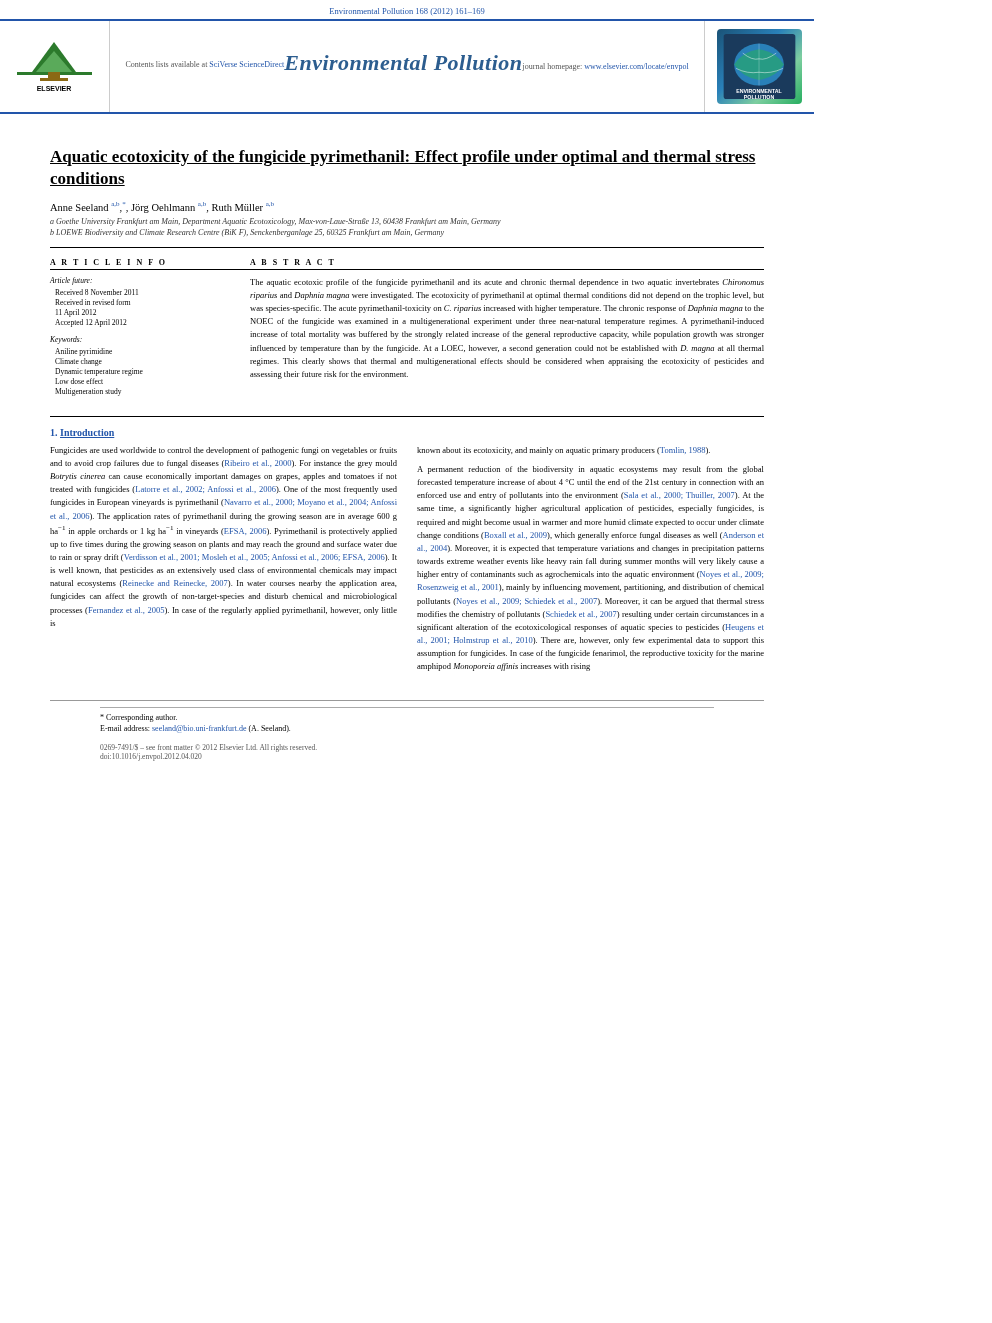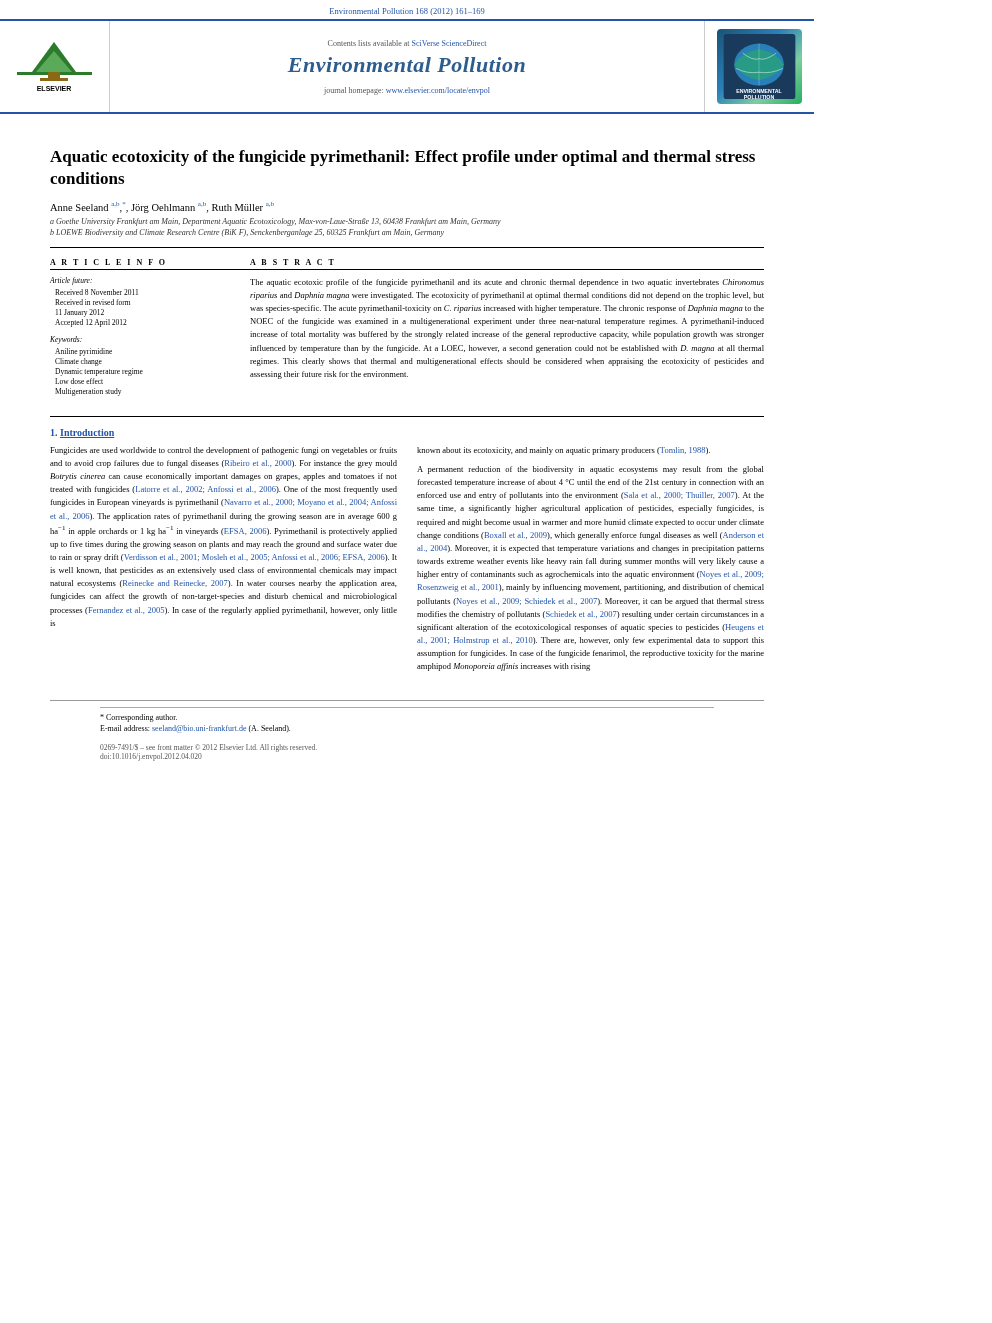--- a/index.html
+++ b/index.html
@@ -44,21 +44,21 @@
       padding: 8px;
     }
 
     .elsevier-logo {
       text-align: center;
     }
 
     .header-center {
       flex: 1;
       display: flex;
-      flex-direction: column;
+      flex-direction: row;
       align-items: center;
       justify-content: center;
       padding: 6px 10px;
     }
 
     .sciverse-line {
       font-size: 8px;
       color: #555;
       margin-bottom: 4px;
     }
@@ -352,21 +352,21 @@
 
           <text x="37" y="62" text-anchor="middle" font-size="5.5" font-weight="bold" fill="white" font-family="Arial">ENVIRONMENTAL</text>
           <text x="37" y="68" text-anchor="middle" font-size="5.5" font-weight="bold" fill="white" font-family="Arial">POLLUTION</text>
         </svg>
       </div>
     </div>
   </div>
 
   <div class="main-content">
 
-    <div style="margin-bottom:8px; margin-top:14px;">
+    <div style="margin-bottom:8px; margin-top:14px;text-decoration:underline;">
       <div class="paper-title">Aquatic ecotoxicity of the fungicide pyrimethanil: Effect profile under optimal and thermal stress conditions</div>
     </div>
 
     <div class="authors-line">
       Anne Seeland <sup style="color:#2255aa;">a,b</sup>,<sup style="color:#2255aa;">*</sup>, Jörg Oehlmann <sup style="color:#2255aa;">a,b</sup>, Ruth Müller <sup style="color:#2255aa;">a,b</sup>
     </div>
 
     <div class="affiliation">a Goethe University Frankfurt am Main, Department Aquatic Ecotoxicology, Max-von-Laue-Straße 13, 60438 Frankfurt am Main, Germany</div>
     <div class="affiliation">b LOEWE Biodiversity and Climate Research Centre (BiK F), Senckenberganlage 25, 60325 Frankfurt am Main, Germany</div>
 
@@ -374,21 +374,21 @@
 
     <div class="two-col-section">
 
       <div class="article-info-col">
         <div class="col-header">A R T I C L E   I N F O</div>
 
         <div class="article-history-section">
           <div class="info-label">Article future:</div>
           <div class="info-date">Received 8 November 2011</div>
           <div class="info-date">Received in revised form</div>
-          <div class="info-date">11 January 2012</div>
+          <div class="info-date">11 April 2012</div>
           <div class="info-date">Accepted 12 April 2012</div>
         </div>
 
         <div class="keywords-section">
           <div class="keywords-label">Keywords:</div>
           <div class="keyword-item">Aniline pyrimidine</div>
           <div class="keyword-item">Climate change</div>
           <div class="keyword-item">Dynamic temperature regime</div>
           <div class="keyword-item">Low dose effect</div>
           <div class="keyword-item">Multigeneration study</div>

